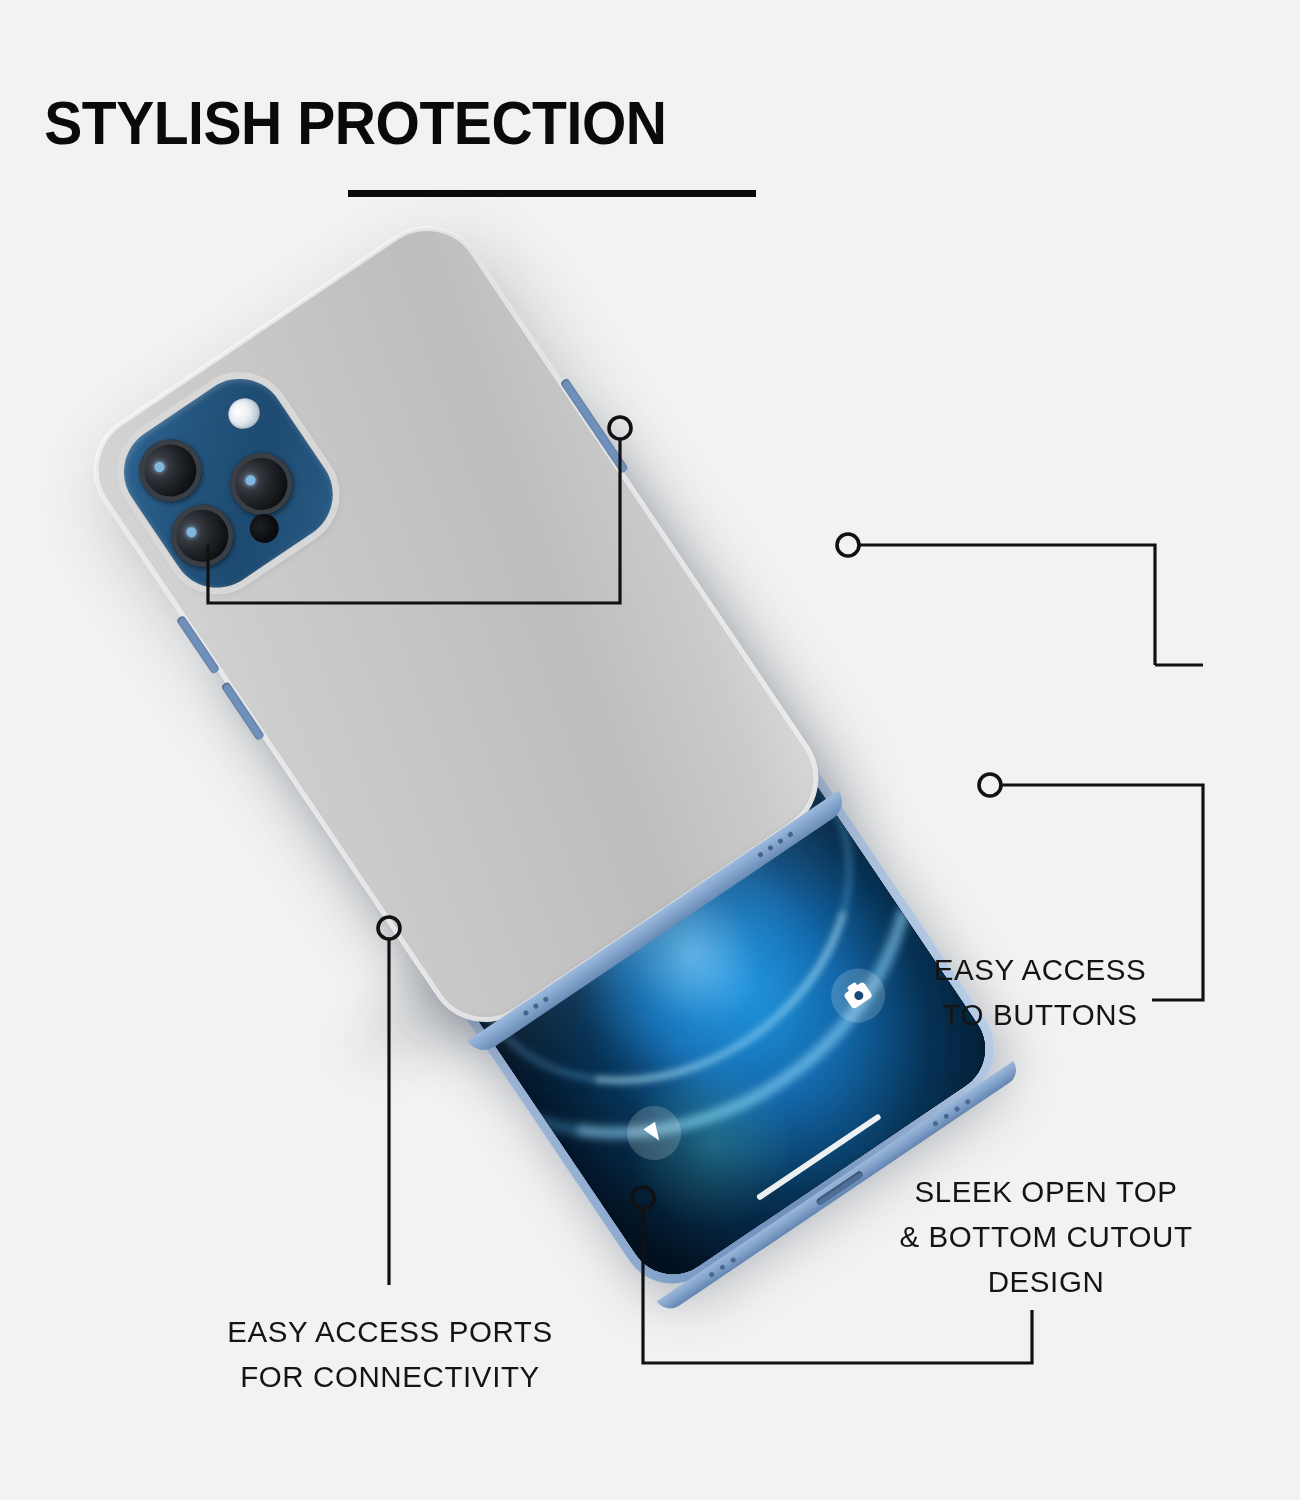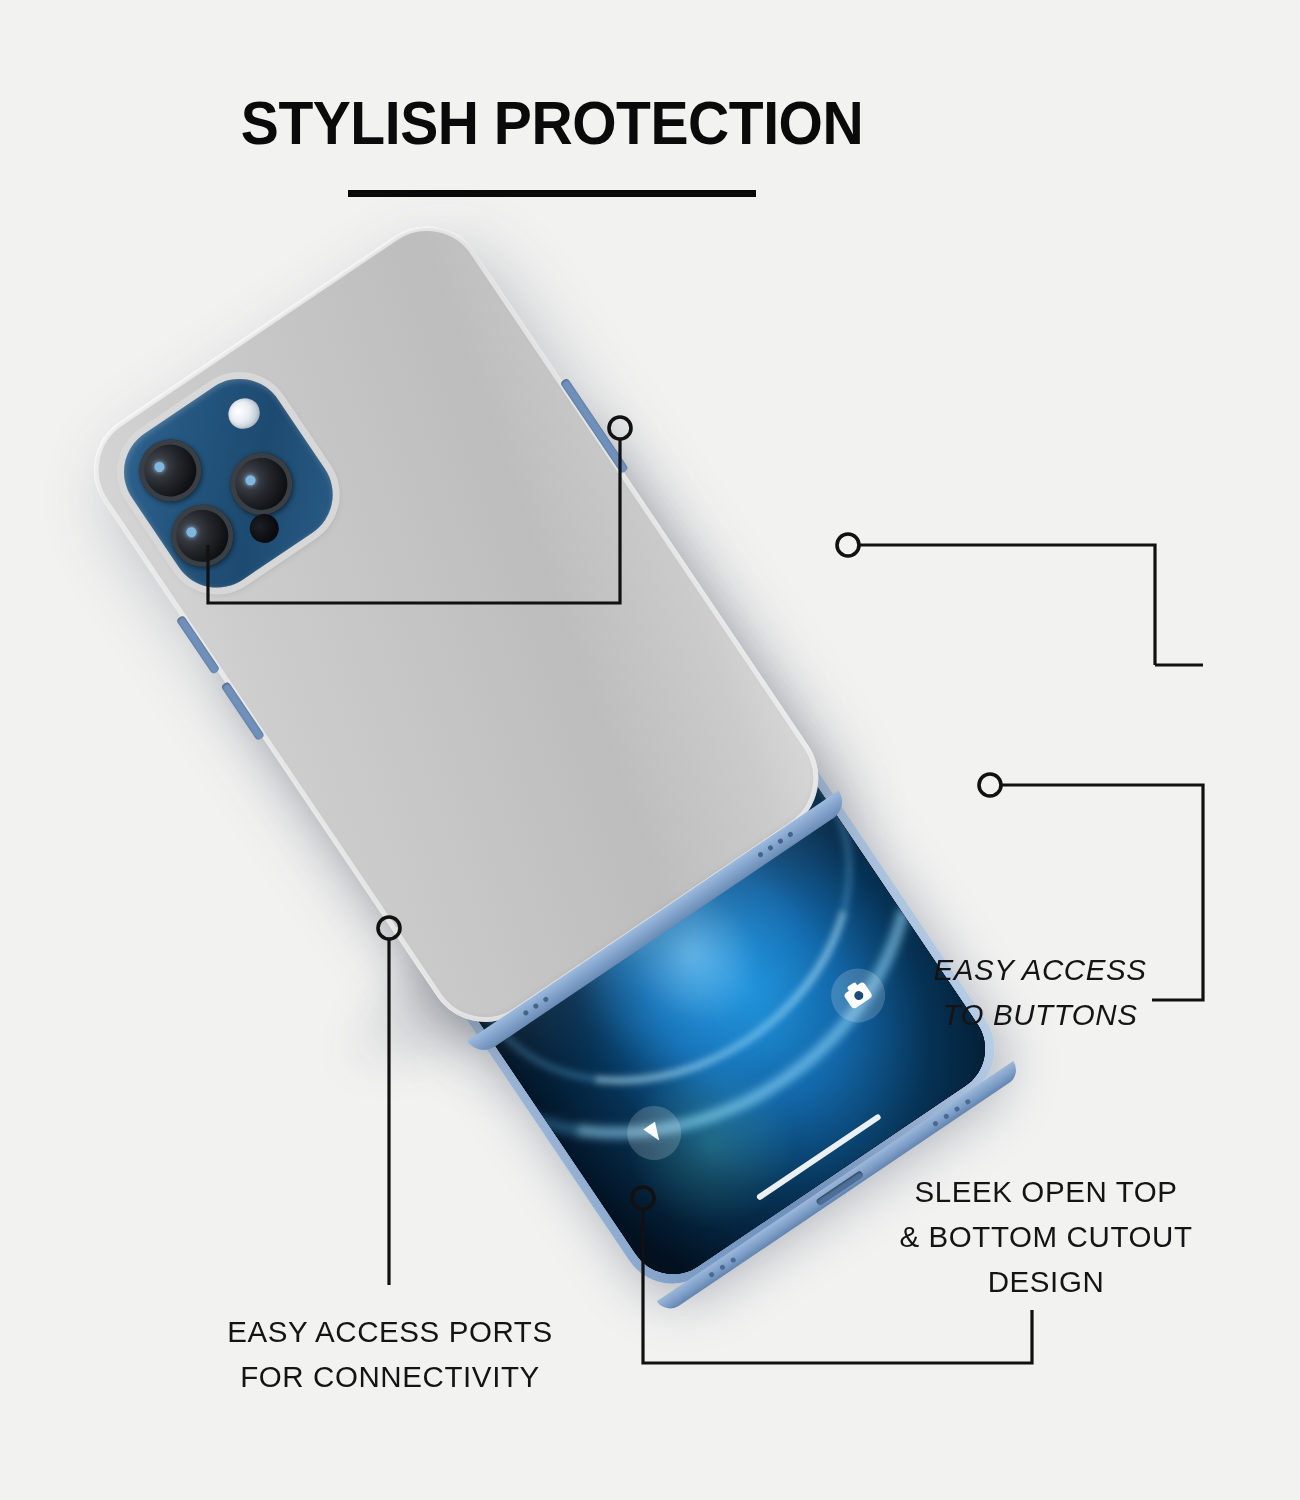--- a/index.html
+++ b/index.html
@@ -15,21 +15,20 @@
     overflow: hidden;
     font-family: "Liberation Sans", sans-serif;
   }
 
   
   #title-block {
     position: absolute;
     top: 92px;
     left: 0;
     width: 1104px;
-    text-align: center;
   }
   #page-title {
     font-family: "Liberation Sans", sans-serif;
     font-weight: 700;
     font-size: 62px;
     letter-spacing: -0.5px;
     color: #0a0a0a;
     line-height: 1;
     transform: scaleX(0.92);
     white-space: nowrap;
@@ -47,21 +46,21 @@
     font-family: "Liberation Sans", sans-serif;
     font-weight: 400;
     font-size: 29.5px;
     letter-spacing: 0.6px;
     line-height: 1.52;
     color: #141414;
     text-align: center;
     white-space: pre-line;
   }
   #callout-raised-edges  { left: 30px;  top: 395px;  width: 380px; }
-  #callout-buttons       { left: 880px; top: 948px;  width: 320px; font-style: italic; }
+  #callout-buttons       { left: 880px; top: 948px;  width: 320px; }
   #callout-cutout        { left: 886px; top: 1170px; width: 320px; }
   #callout-ports         { left: 200px; top: 1310px; width: 380px; }
 
   
   #leaders {
     position: absolute;
     left: 0; top: 0;
     width: 1300px; height: 1500px;
     pointer-events: none;
   }

